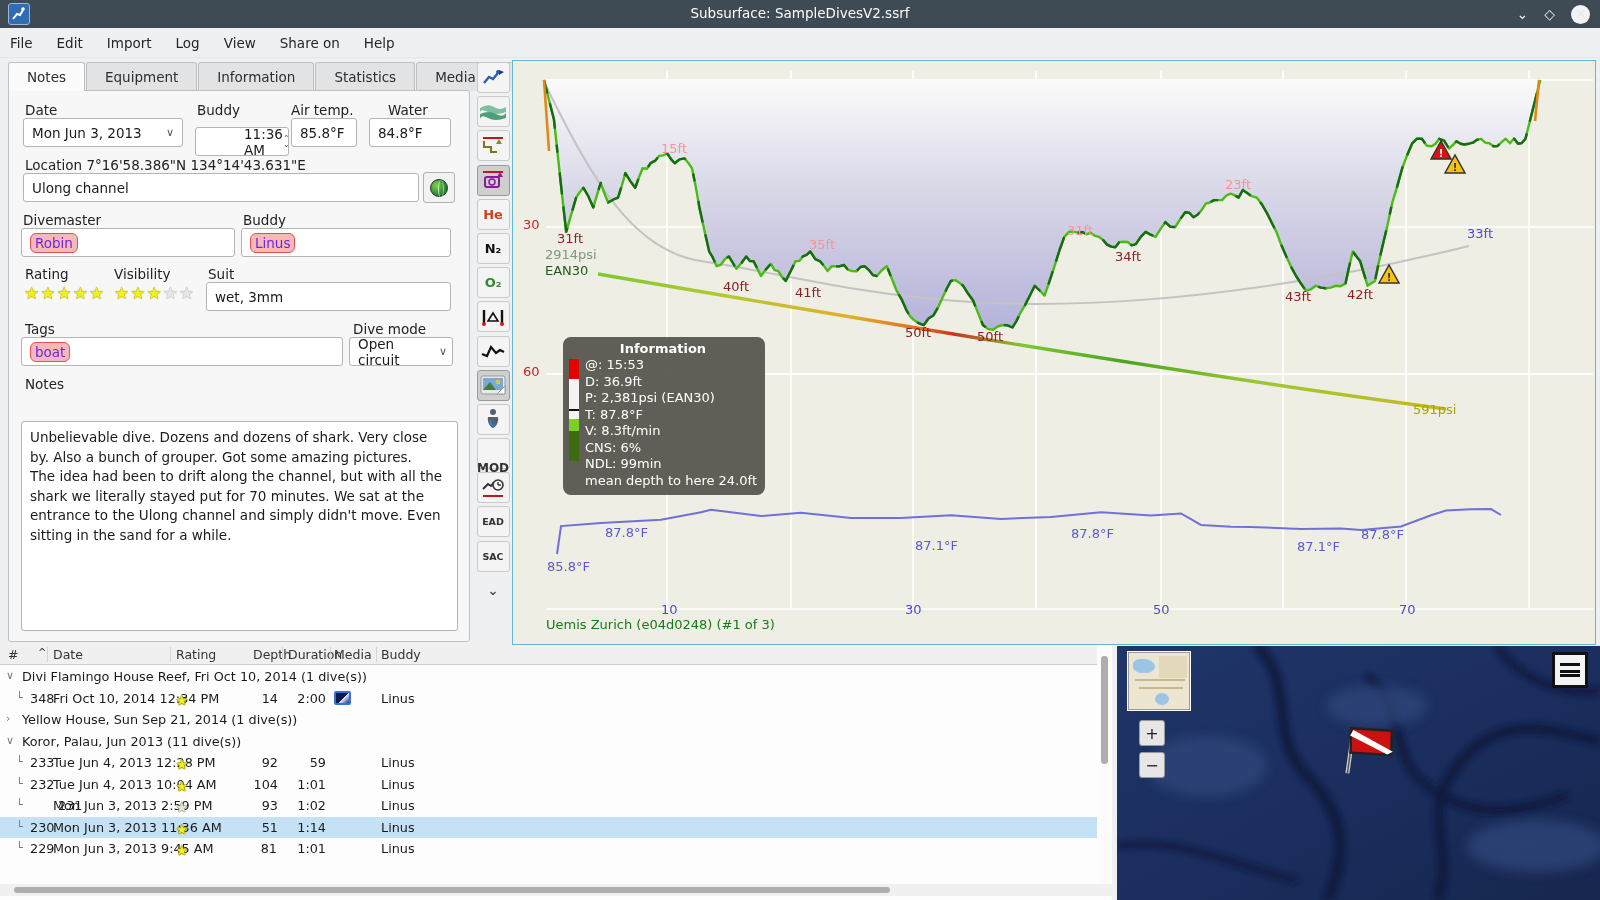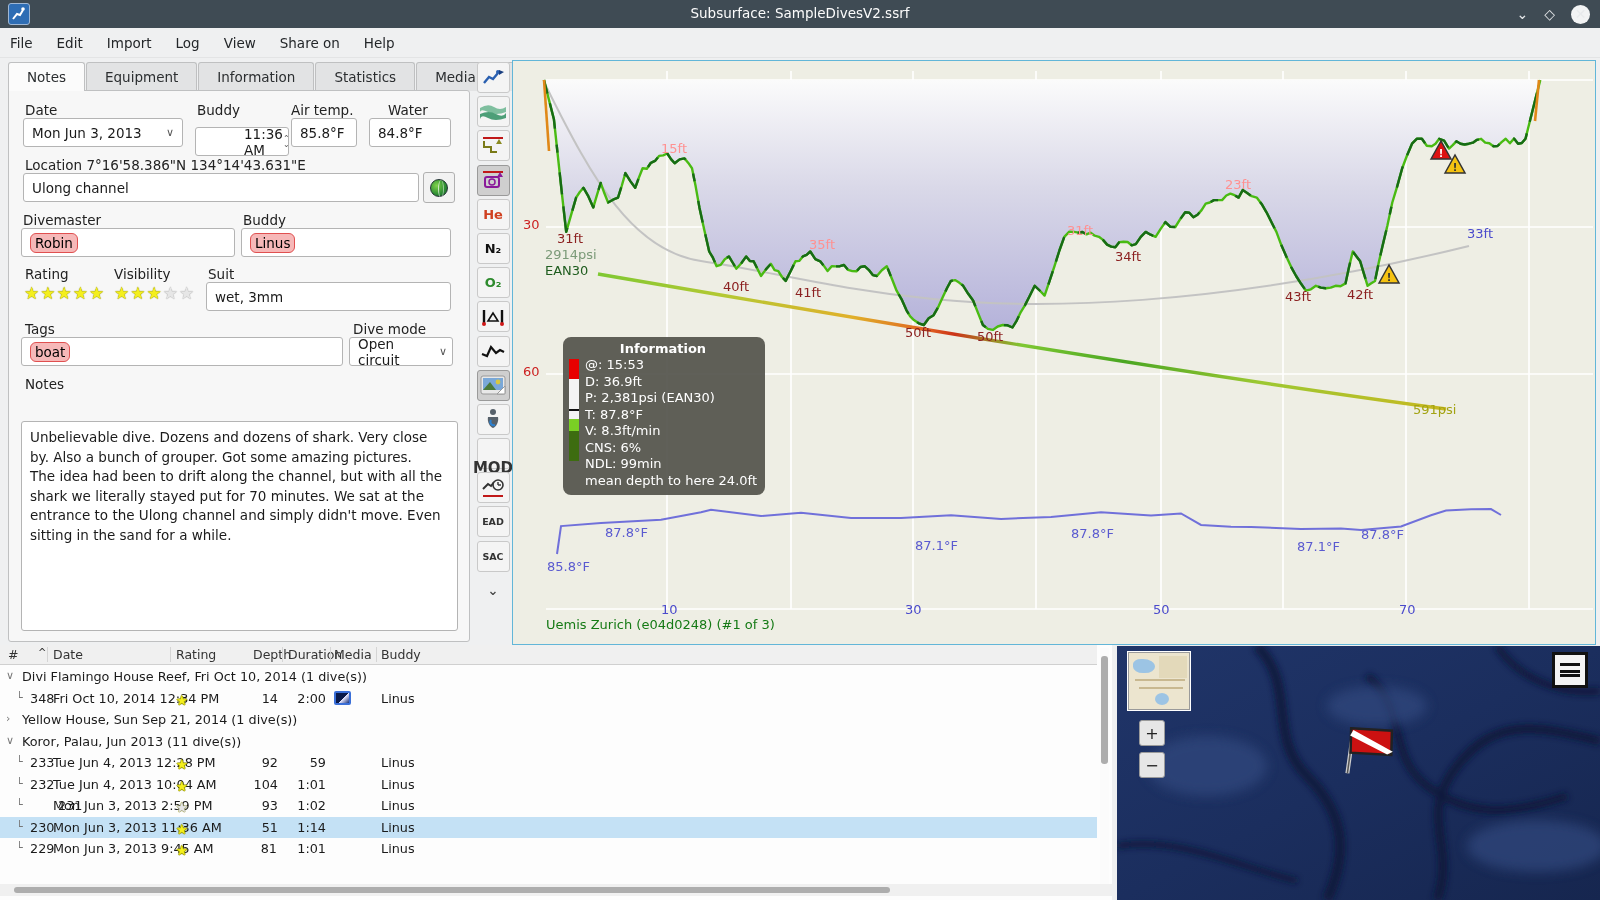--- a/index.html
+++ b/index.html
@@ -21,21 +21,21 @@
   
   #tabbar { position:absolute; left:8px; top:62px; height:29px; display:flex; }
   .tab { height:29px; padding:0 18px; display:flex; align-items:center; font-size:13.5px; background:#e2e3e4; border:1px solid #bfc0c1; border-bottom:none; color:#2b2e30; border-radius:3px 3px 0 0; margin-right:1px;}
   .tab.active { background:#fbfbfb; position:relative; z-index:2; }
   #tab-scroll { display:flex; align-items:center; gap:10px; padding:0 6px; font-size:13px; }
   #panel-frame { position:absolute; left:8px; top:90px; width:462px; height:552px; background:#f7f7f7; border:1px solid #bfc0c1; border-radius:0 3px 3px 3px; }
   .flabel { position:absolute; font-size:13.5px; color:#222; }
   .field { position:absolute; background:#fff; border:1px solid #b4b4b4; border-radius:3px; height:29px; display:flex; align-items:center; padding:0 8px; font-size:13.5px; color:#1a1a1a;}
   .chev { margin-left:auto; color:#555; font-size:11px; }
   .spin { margin-left:auto; color:#555; font-size:8px; display:flex; flex-direction:column; line-height:6px;}
-  .tagpill { background:#f6b8b8; border:1px solid #e05050; border-radius:6px; padding:1px 4px; color:#000000; }
+  .tagpill { background:#f6b8b8; border:1px solid #e05050; border-radius:6px; padding:1px 4px; color:#6d28d9; }
   .stars { position:absolute; font-size:17px; letter-spacing:1px; white-space:nowrap;}
   .star-on { color:#f4ef1d; text-shadow:0 0 1px #8a8a00, 0 0 1px #8a8a00; }
   .star-off { color:#e6e6e6; text-shadow:0 0 1px #aaa, 0 0 1px #aaa; }
   #notes-area { position:absolute; left:12px; top:330px; width:437px; height:210px; background:#fff; border:1px solid #b4b4b4; border-radius:3px; padding:6px 8px; font-size:13.5px; line-height:1.45; color:#1b1b1b; white-space:pre-wrap; overflow:hidden;}
   #globe-btn { position:absolute; background:#f2f2f2; border:1px solid #b0b0b0; border-radius:3px; width:32px; height:31px; display:flex; align-items:center; justify-content:center;}
   #globe { width:18px; height:18px; border-radius:50%; background:radial-gradient(circle at 35% 35%, #7fd24a, #2c8b33 60%, #1c5e2e); border:1px solid #233; position:relative;}
   #globe::after{ content:""; position:absolute; left:7px; top:0; width:4px; height:18px; border-left:1px solid rgba(255,255,255,.7); border-right:1px solid rgba(255,255,255,.5); border-radius:50%;}
 
   
   #vtoolbar { position:absolute; left:474px; top:62px; width:38px; height:580px; display:flex; flex-direction:column; align-items:center; gap:3.2px;}
@@ -254,21 +254,21 @@
       </svg>
     </div>
     <div class="tbtn">
       <svg width="20" height="22" viewBox="0 0 20 22">
         <circle cx="10" cy="4" r="3" fill="#56606a"></circle>
         <path d="M5 9 C4 14 7 19 10 20 C13 19 16 14 15 9 Z" fill="#56606a"></path>
         <path d="M8 12 C6 15 9 18 12 17" stroke="#2a7fd0" stroke-width="2" fill="none"></path>
       </svg>
     </div>
     <div class="tbtn">
-      <span style="color:#333333; font-size:15px;margin-top:28px;">MOD</span>
+      <span style="color:#333333; font-size:12px;margin-top:28px;">MOD</span>
     </div>
     <div class="tbtn">
       <svg width="24" height="22" viewBox="0 0 24 22">
         <path d="M2 12 L7 7 L10 9 L13 5" stroke="#333" stroke-width="2" fill="none"></path>
         <circle cx="17" cy="8" r="5" stroke="#333" stroke-width="1.6" fill="#f4f4f4"></circle>
         <line x1="17" y1="8" x2="17" y2="5" stroke="#333" stroke-width="1.4"></line>
         <line x1="17" y1="8" x2="20" y2="8" stroke="#333" stroke-width="1.4"></line>
         <line x1="2" y1="19" x2="22" y2="19" stroke="#c01818" stroke-width="2"></line>
       </svg>
     </div>

